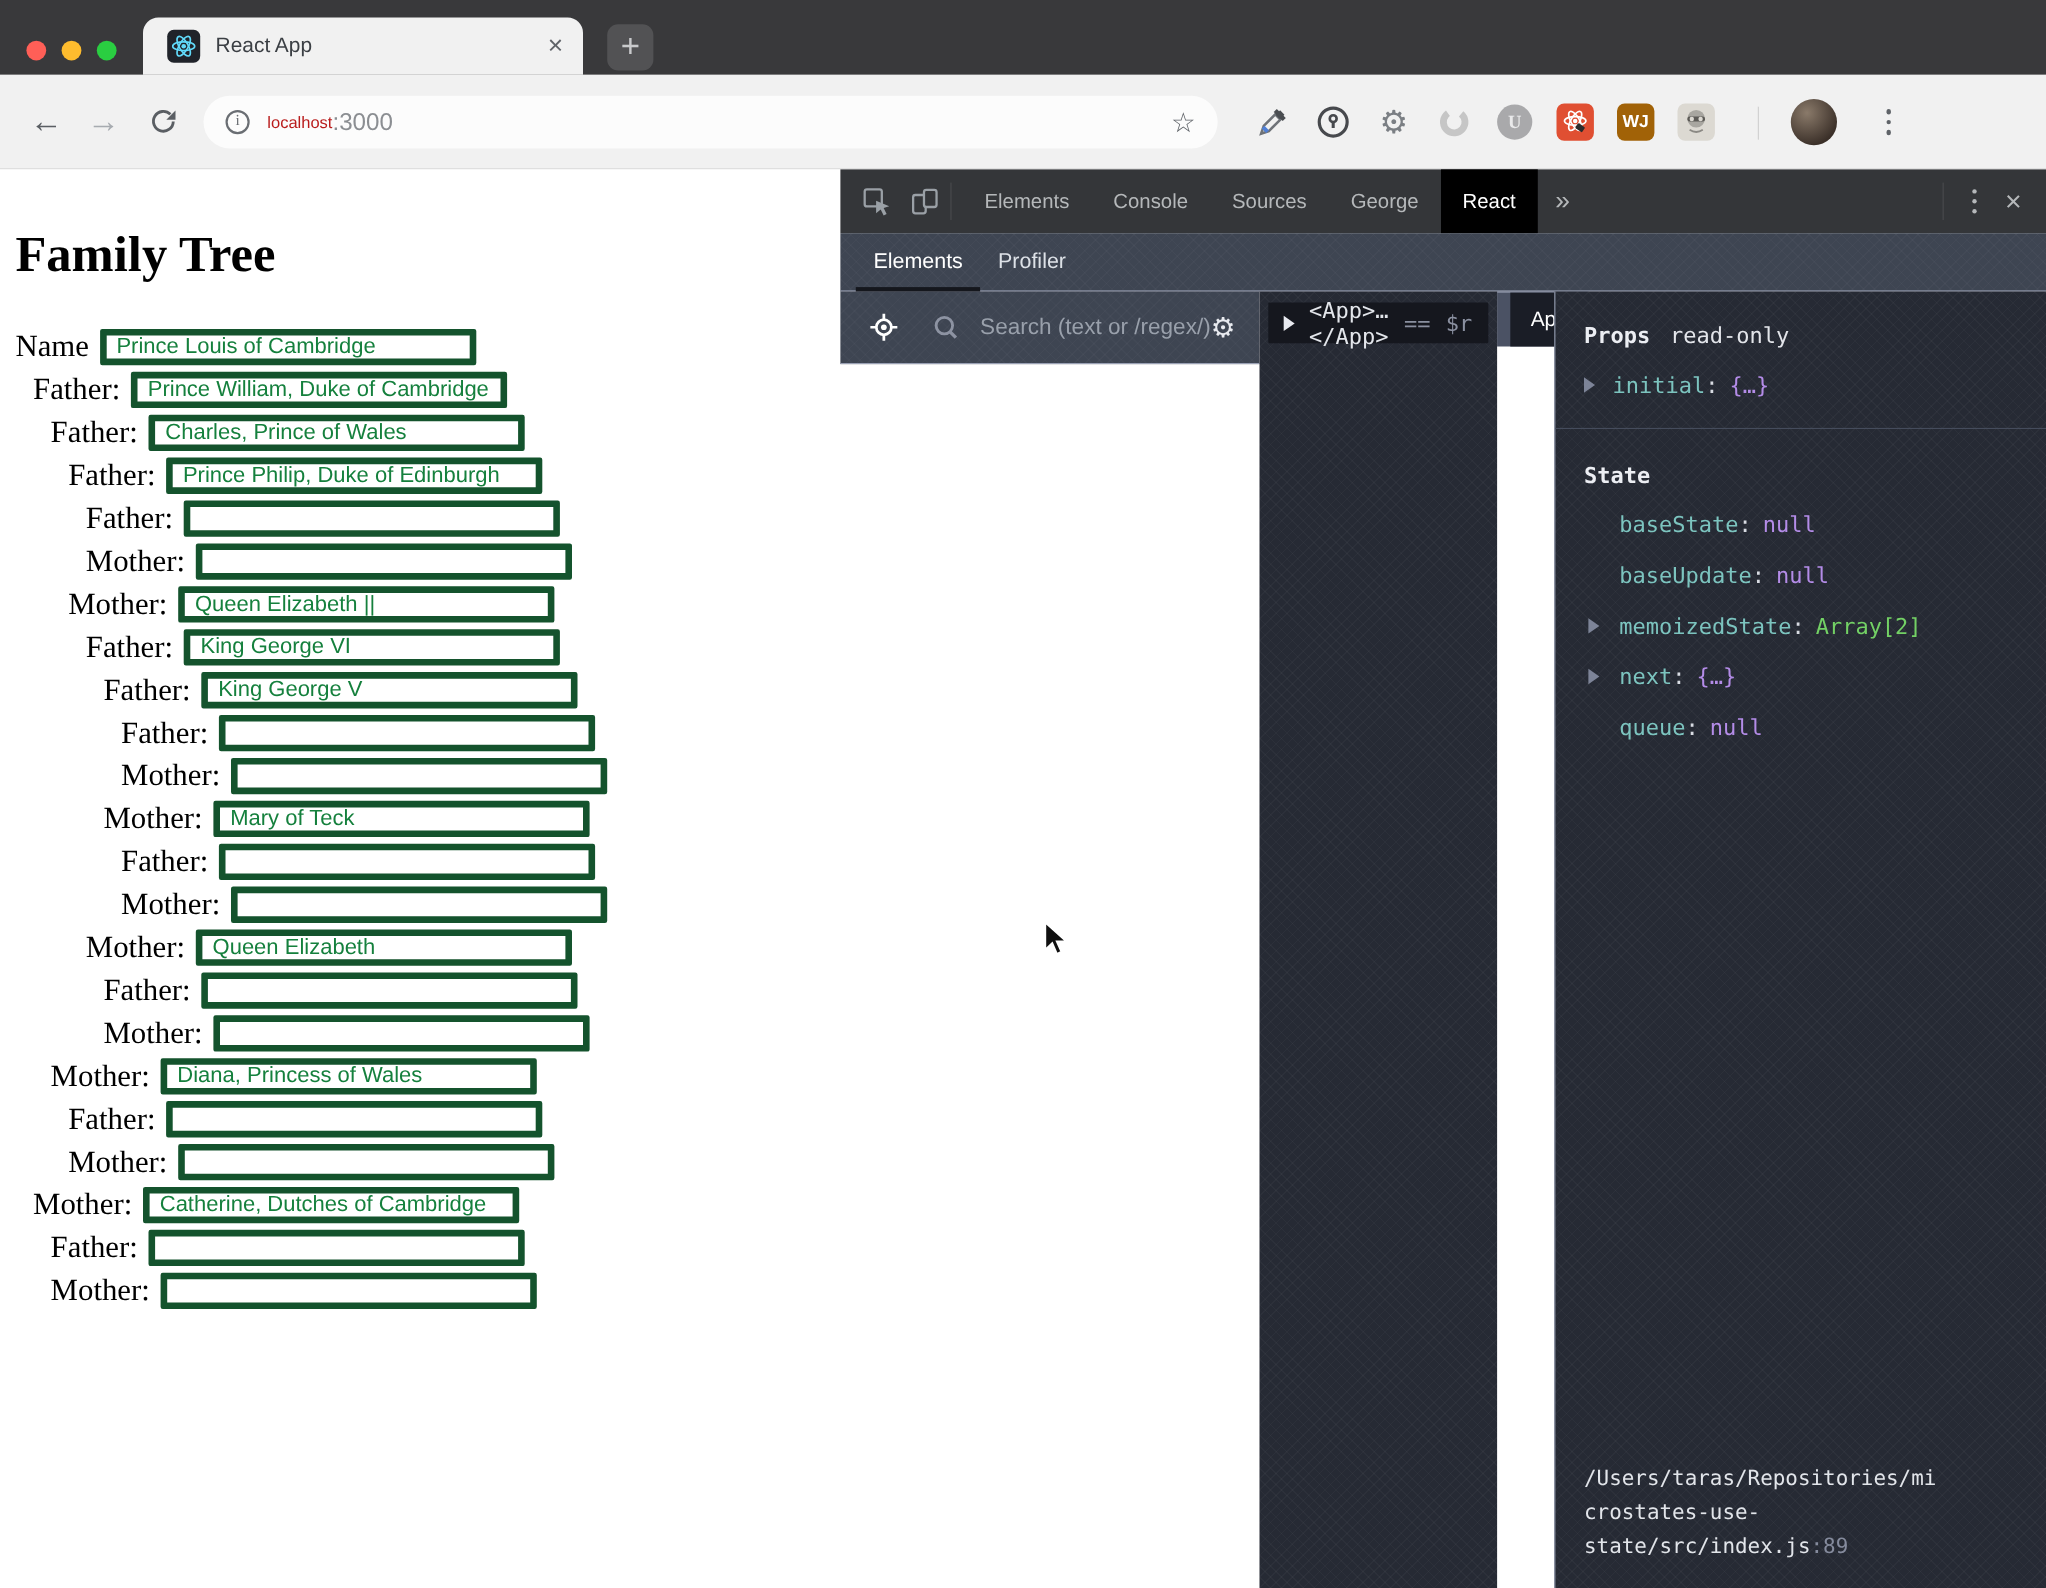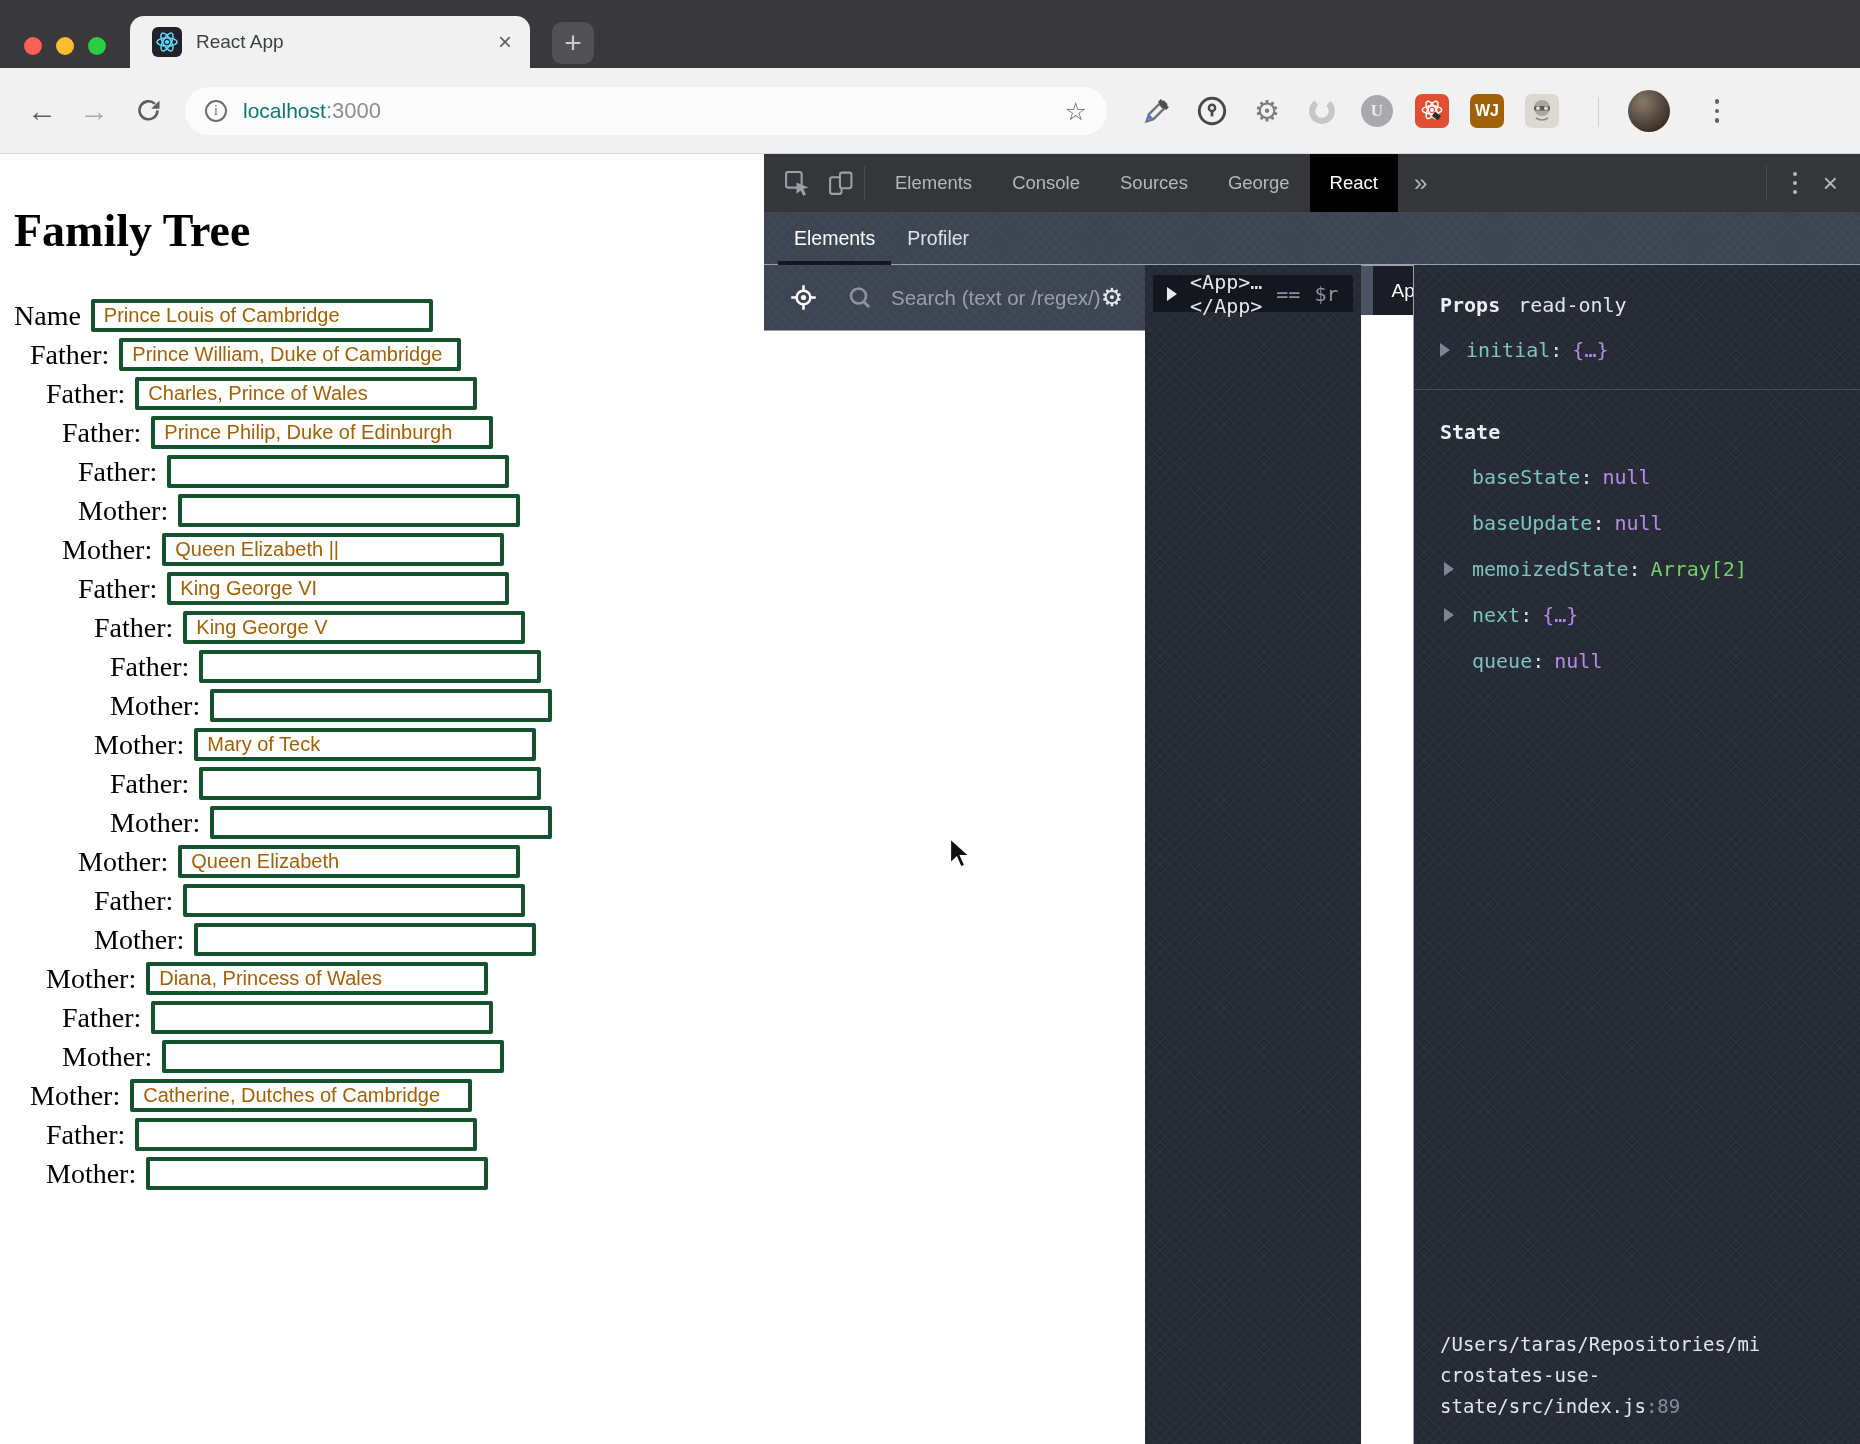--- a/index.html
+++ b/index.html
@@ -22,39 +22,39 @@
 
   #toolbar { position:absolute; left:0; top:68px; width:1860px; height:86px; background:#f1f1f1;
     border-bottom:1px solid #d8d8d8; }
   .navbtn { position:absolute; top:0; height:86px; display:flex; align-items:center; justify-content:center;
     font-size:30px; }
   .urlbar { position:absolute; left:185px; top:19px; width:922px; height:48px; border-radius:24px;
     background:#fcfcfc; display:flex; align-items:center; padding:0 20px; }
   .info-circle { width:22px; height:22px; border:2px solid #6a6e73; border-radius:50%; color:#6a6e73;
     font-size:14px; font-family:"Liberation Serif",serif; display:flex; align-items:center; justify-content:center;
     margin-right:16px; flex:none; }
-  .url-host { font-size:21px; color:#0f766e;text-align:center; }
+  .url-host { font-size:15px; color:#b91c1c;text-align:center; }
   .url-port { font-size:22px; color:#8b8e92; }
   .url-spacer { flex:1; }
   .ext { position:absolute; top:26px; width:34px; height:34px; display:flex; align-items:center; justify-content:center; }
   .ext-sq { border-radius:7px; }
   .tb-sep { position:absolute; top:29px; width:1px; height:30px; background:#cfcfcf; }
   .avatar { position:absolute; top:22px; width:42px; height:42px; border-radius:50%;
     background:radial-gradient(circle at 35% 30%, #8a7a6a, #3a2f28 75%); }
   .vdots { display:flex; flex-direction:column; gap:5px; align-items:center; }
   .vdots i { width:4.5px; height:4.5px; border-radius:50%; background:#5f6368; display:block; }
 
   
   #page { position:absolute; left:0; top:154px; width:764px; height:1290px; background:#fff; overflow:hidden; }
   #page h1 { font-family:"Liberation Serif", serif; font-weight:bold; font-size:46px; color:#000;
     margin:50px 0 42px 14px; }
   .frow { display:flex; align-items:center; margin-bottom:6px; }
   .frow label { font-family:"Liberation Serif", serif; font-size:28px; color:#000; margin-right:10px; white-space:nowrap; }
-  .frow input { width:342px; height:33px; border:4px solid #14532d; border-radius:2px; background:#fff;
-    font-family:"Liberation Sans", sans-serif; font-size:20px; color:#a16207; padding:0 9px; outline:none; }
+  .frow input { width:342px; height:33px; border:6px solid #14532d; border-radius:2px; background:#fff;
+    font-family:"Liberation Sans", sans-serif; font-size:20px; color:#15803d; padding:0 9px; outline:none; }
 
   
   #devtools { position:absolute; left:764px; top:154px; width:1096px; height:1290px; display:flex;
     flex-direction:column; font-family:"Liberation Sans", sans-serif; }
   .hatch { background-color:#262a34;
     background-image:repeating-linear-gradient(45deg, rgba(255,255,255,.028) 0 1px, transparent 1px 7px),
       repeating-linear-gradient(135deg, rgba(255,255,255,.028) 0 1px, transparent 1px 7px); }
   .hatch-slate { background-color:#3e4552;
     background-image:repeating-linear-gradient(45deg, rgba(255,255,255,.025) 0 1px, transparent 1px 7px),
       repeating-linear-gradient(135deg, rgba(255,255,255,.025) 0 1px, transparent 1px 7px); }

